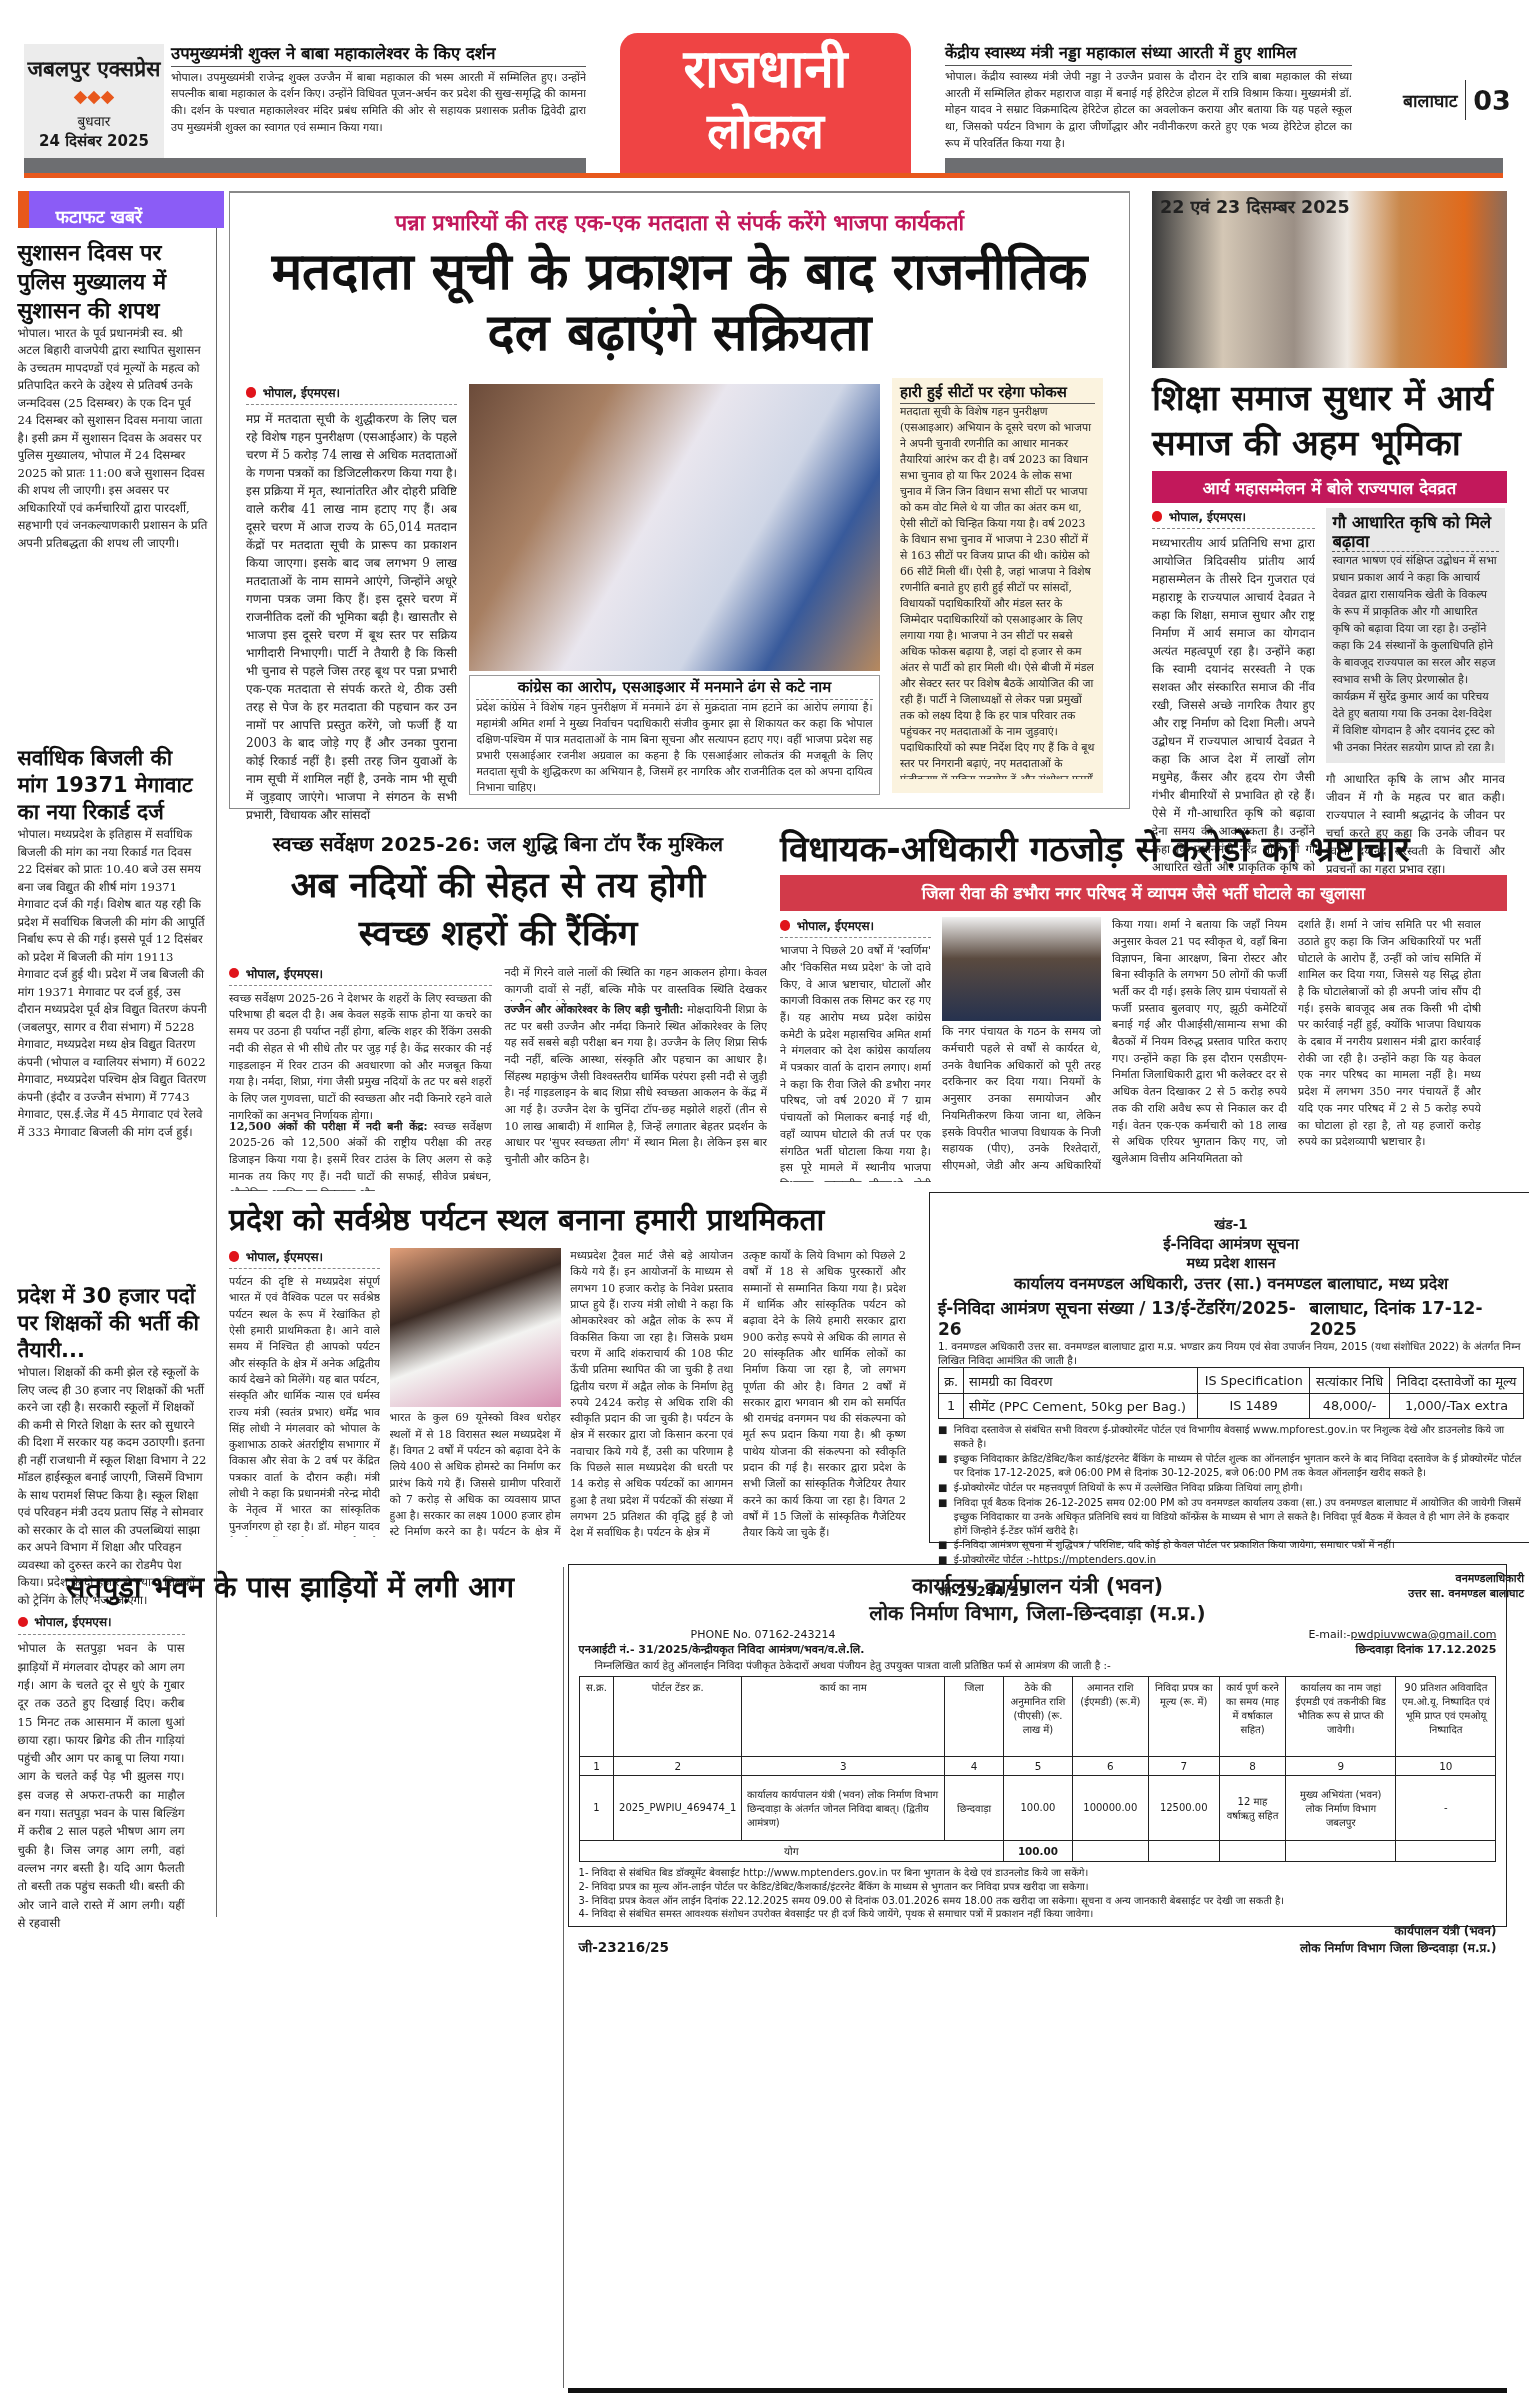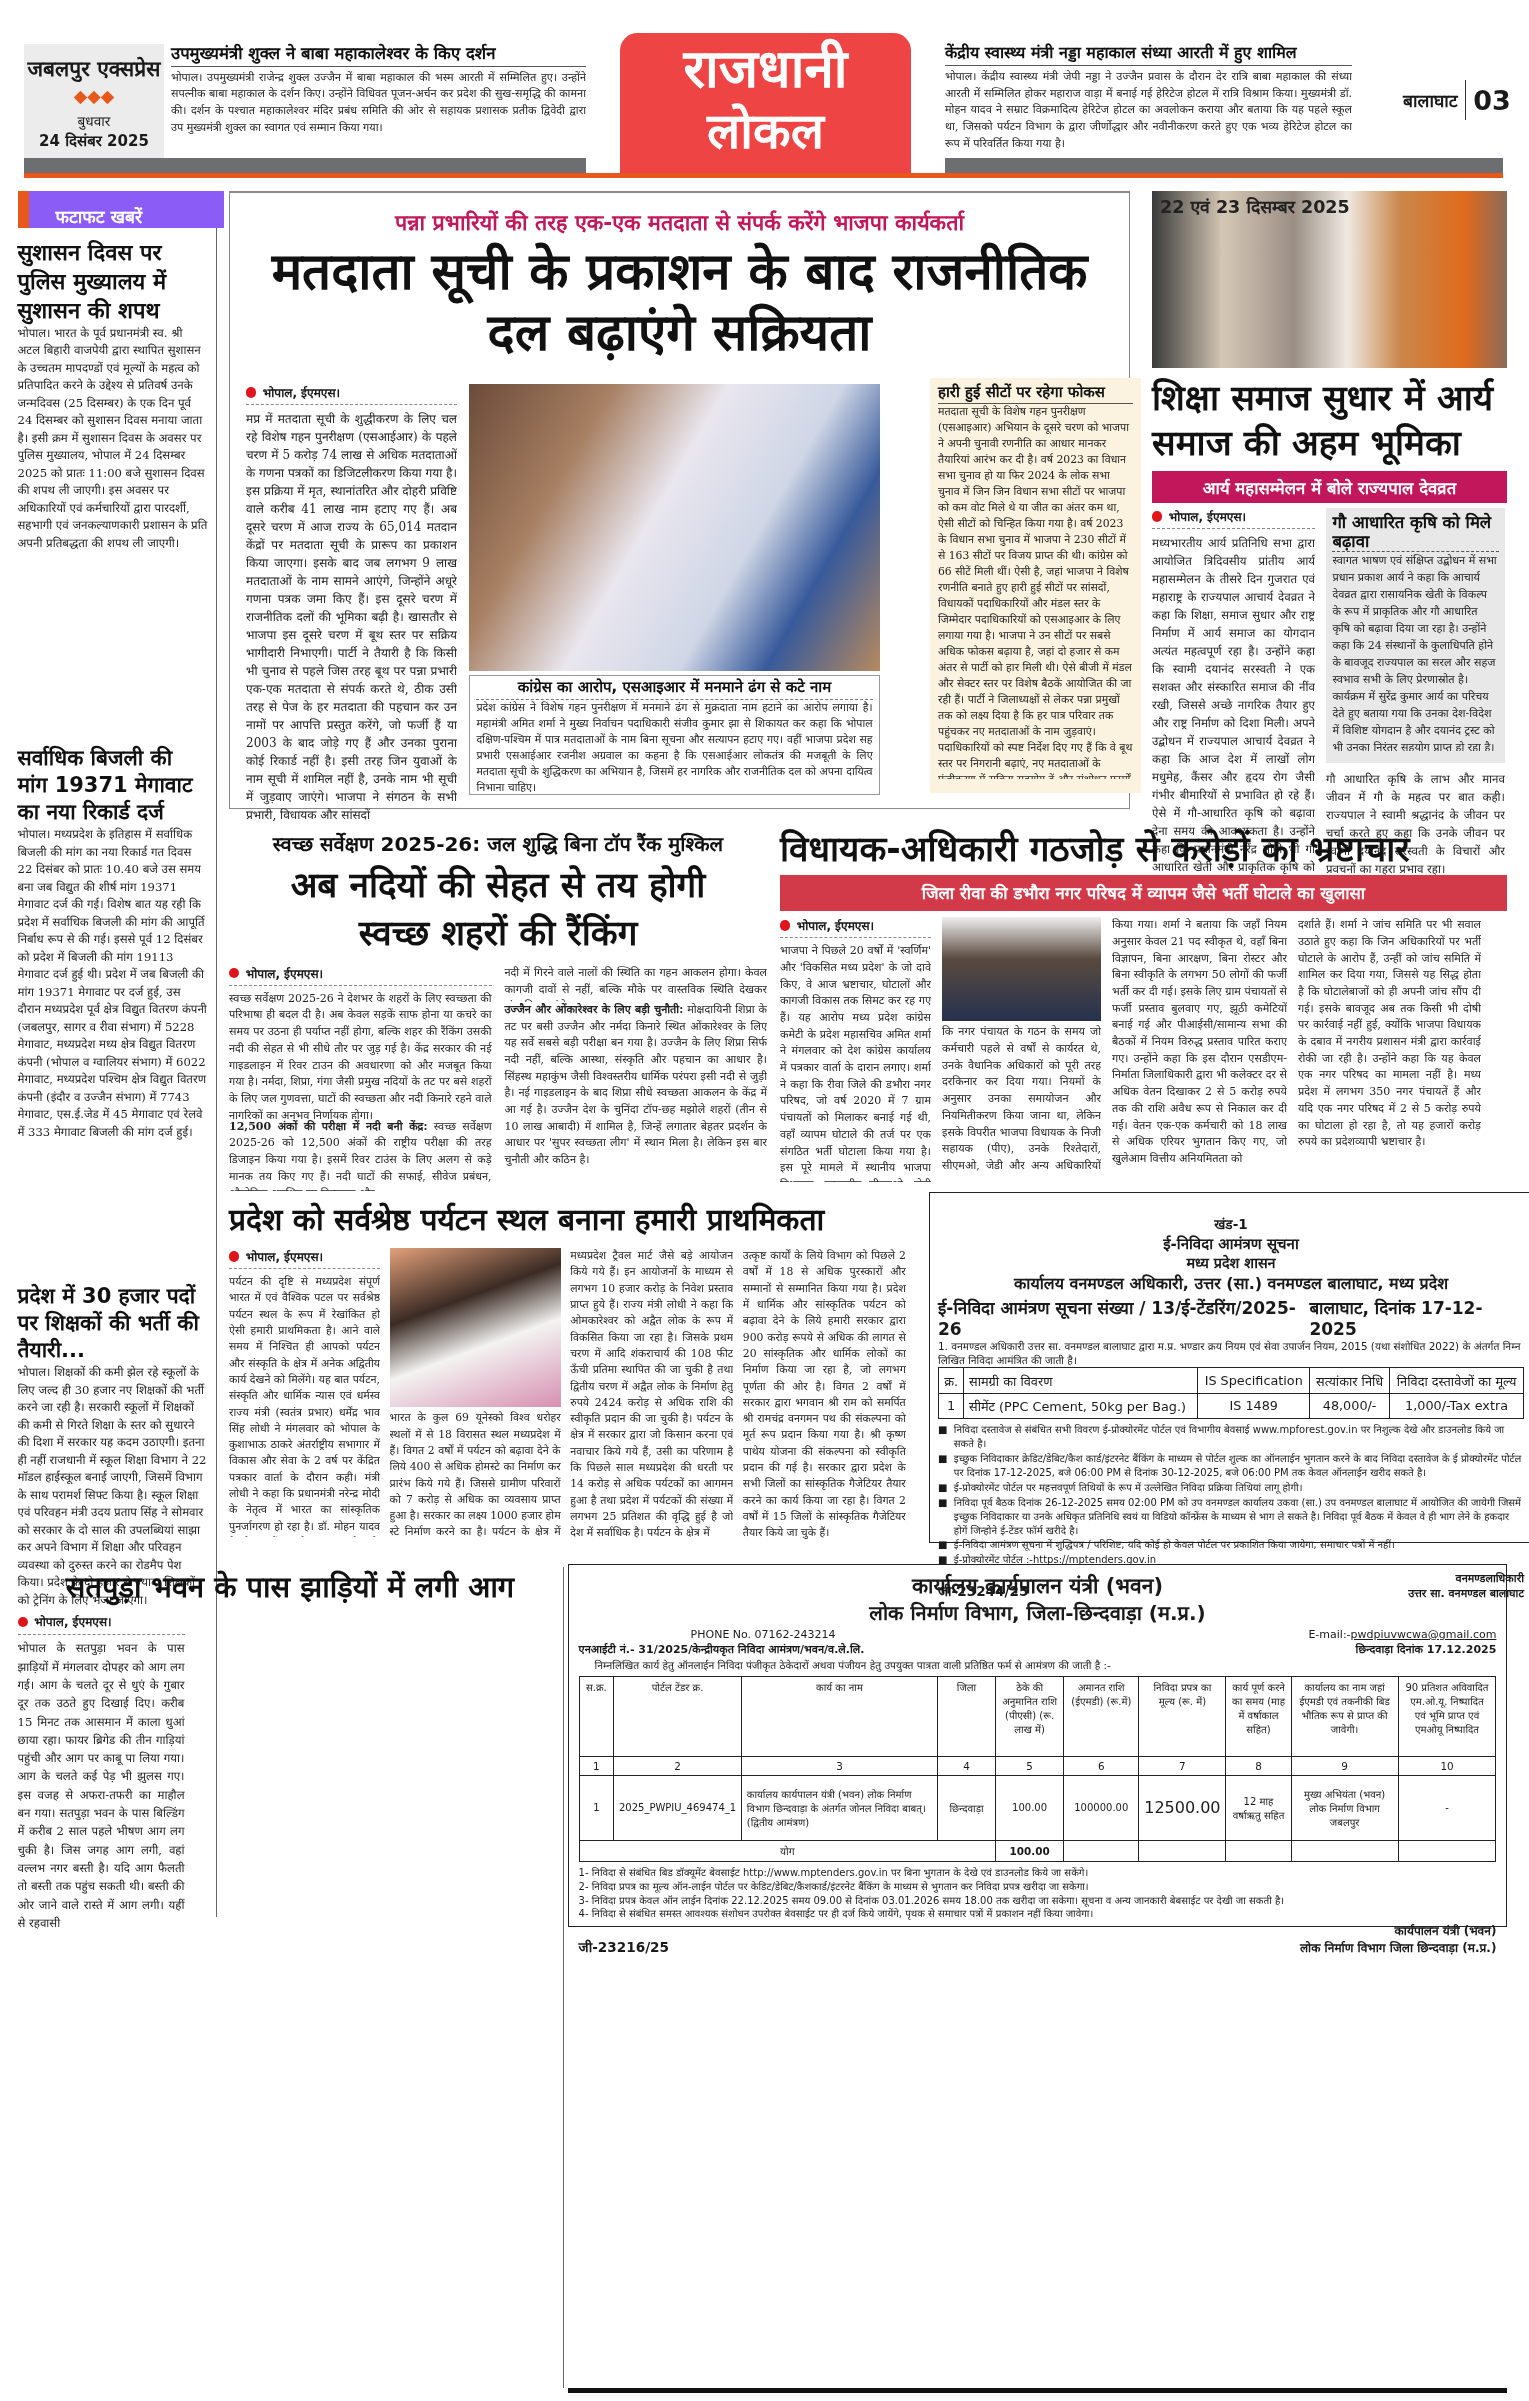--- a/index.html
+++ b/index.html
@@ -86,21 +86,21 @@
     <div class="body-text" style="height:478px">मप्र में मतदाता सूची के शुद्धीकरण के लिए चल रहे विशेष गहन पुनरीक्षण (एसआईआर) के पहले चरण में 5 करोड़ 74 लाख से अधिक मतदाताओं के गणना पत्रकों का डिजिटलीकरण किया गया है। इस प्रक्रिया में मृत, स्थानांतरित और दोहरी प्रविष्टि वाले करीब 41 लाख नाम हटाए गए हैं। अब दूसरे चरण में आज राज्य के 65,014 मतदान केंद्रों पर मतदाता सूची के प्रारूप का प्रकाशन किया जाएगा। इसके बाद जब लगभग 9 लाख मतदाताओं के नाम सामने आएंगे, जिन्होंने अधूरे गणना पत्रक जमा किए हैं। इस दूसरे चरण में राजनीतिक दलों की भूमिका बढ़ी है। खासतौर से भाजपा इस दूसरे चरण में बूथ स्तर पर सक्रिय भागीदारी निभाएगी। पार्टी ने तैयारी है कि किसी भी चुनाव से पहले जिस तरह बूथ पर पन्ना प्रभारी एक-एक मतदाता से संपर्क करते थे, ठीक उसी तरह से पेज के हर मतदाता की पहचान कर उन नामों पर आपत्ति प्रस्तुत करेंगे, जो फर्जी हैं या 2003 के बाद जोड़े गए हैं और उनका पुराना कोई रिकार्ड नहीं है। इसी तरह जिन युवाओं के नाम सूची में शामिल नहीं है, उनके नाम भी सूची में जुड़वाए जाएंगे। भाजपा ने संगठन के सभी प्रभारी, विधायक और सांसदों</div>
   </div>
 
   <div class="abs img" style="left:239px;top:191px;width:411px;height:287px;background:linear-gradient(120deg,#6b4b3a 0%,#a77f62 25%,#e9e6ee 45%,#cfd6e6 65%,#385a9b 80%,#b7895e 100%)"></div>
 
   <div class="abs" style="left:239px;top:482px;width:411px;height:120px;border:1.2px solid #999;padding:3.2px 6.4px">
     <div class="hd" style="text-align:center;font-size:15px;border-bottom:0.8px dashed #777;padding-bottom:2.4px">कांग्रेस का आरोप, एसआइआर में मनमाने ढंग से कटे नाम</div>
     <div class="body-text" style="font-size:10.8px;line-height:16px;height:92px">प्रदेश कांग्रेस ने विशेष गहन पुनरीक्षण में मनमाने ढंग से मुक्रदाता नाम हटाने का आरोप लगाया है। महामंत्री अमित शर्मा ने मुख्य निर्वाचन पदाधिकारी संजीव कुमार झा से शिकायत कर कहा कि भोपाल दक्षिण-पश्चिम में पात्र मतदाताओं के नाम बिना सूचना और सत्यापन हटाए गए। वहीं भाजपा प्रदेश सह प्रभारी एसआईआर रजनीश अग्रवाल का कहना है कि एसआईआर लोकतंत्र की मजबूती के लिए मतदाता सूची के शुद्धिकरण का अभियान है, जिसमें हर नागरिक और राजनीतिक दल को अपना दायित्व निभाना चाहिए।</div>
   </div>
 
-  <div class="abs" style="left:700px;top:185px;width:211px;height:415px;background:#fbf3df;padding:6.4px 8px">
+  <div class="abs" style="left:662px;top:185px;width:211px;height:415px;background:#fbf3df;padding:6.4px 8px">
     <div class="hd" style="font-size:15px;border-bottom:1.6px solid #555;padding-bottom:1.6px">हारी हुई सीटों पर रहेगा फोकस</div>
     <div class="body-text" style="font-size:10.8px;line-height:16px;height:375px;text-align:left">मतदाता सूची के विशेष गहन पुनरीक्षण (एसआइआर) अभियान के दूसरे चरण को भाजपा ने अपनी चुनावी रणनीति का आधार मानकर तैयारियां आरंभ कर दी है। वर्ष 2023 का विधान सभा चुनाव हो या फिर 2024 के लोक सभा चुनाव में जिन जिन विधान सभा सीटों पर भाजपा को कम वोट मिले थे या जीत का अंतर कम था, ऐसी सीटों को चिन्हित किया गया है। वर्ष 2023 के विधान सभा चुनाव में भाजपा ने 230 सीटों में से 163 सीटों पर विजय प्राप्त की थी। कांग्रेस को 66 सीटें मिली थीं। ऐसी है, जहां भाजपा ने विशेष रणनीति बनाते हुए हारी हुई सीटों पर सांसदों, विधायकों पदाधिकारियों और मंडल स्तर के जिम्मेदार पदाधिकारियों को एसआइआर के लिए लगाया गया है। भाजपा ने उन सीटों पर सबसे अधिक फोकस बढ़ाया है, जहां दो हजार से कम अंतर से पार्टी को हार मिली थी। ऐसे बीजी में मंडल और सेक्टर स्तर पर विशेष बैठकें आयोजित की जा रही हैं। पार्टी ने जिलाध्यक्षों से लेकर पन्ना प्रमुखों तक को लक्ष्य दिया है कि हर पात्र परिवार तक पहुंचकर नए मतदाताओं के नाम जुड़वाएं। पदाधिकारियों को स्पष्ट निर्देश दिए गए हैं कि वे बूथ स्तर पर निगरानी बढ़ाएं, नए मतदाताओं के पंजीकरण में सक्रिय सहयोग दें और संशोधन फार्मों की त्रुटियां समय रहते ठीक कराएं।</div>
   </div>
 </div>
 
 <div class="abs" style="left:1152px;top:191px;width:355px;height:765px">
   <div class="img" style="height:177px;background:linear-gradient(90deg,#3a3a3a 0%,#d4c7b5 20%,#9b8f85 40%,#efe9e2 55%,#c9874a 70%,#e06a1c 88%,#8b6b5a 100%);position:relative">
     <div style="position:absolute;left:8px;top:3.2px;font-weight:bold;font-size:17.5px;color:#222">22 एवं 23 दिसम्बर 2025</div>
   </div>
   <div class="hd" style="font-size:35px;line-height:45px;margin-top:8px">शिक्षा समाज सुधार में आर्य समाज की अहम भूमिका</div>
@@ -307,21 +307,21 @@
         </tr>
     </thead>
     <tbody id="pwd-tbody">
         <tr>
           <td style="font-size: 10px; height: 65px; text-align: center;">1</td>
           <td style="font-size: 10px; height: 65px; text-align: left;">2025_PWPIU_469474_1</td>
           <td style="font-size: 10px; height: 65px; text-align: left;">कार्यालय कार्यपालन यंत्री (भवन) लोक निर्माण विभाग छिन्दवाड़ा के अंतर्गत जोनल निविदा बाबत्। (द्वितीय आमंत्रण)</td>
           <td style="font-size: 10px; height: 65px; text-align: center;">छिन्दवाड़ा</td>
           <td style="font-size: 10px; height: 65px; text-align: center;">100.00</td>
           <td style="font-size: 10px; height: 65px; text-align: center;">100000.00</td>
-          <td style="font-size: 16px; height: 65px; text-align: center;">12500.00</td>
+          <td style="font-size: 10px; height: 65px; text-align: center;">12500.00</td>
           <td style="font-size: 10px; height: 65px; text-align: center;">12 माह वर्षाऋतु सहित</td>
           <td style="font-size: 10px; height: 65px; text-align: center;">मुख्य अभियंता (भवन) लोक निर्माण विभाग जबलपुर</td>
           <td style="font-size: 10px; height: 65px; text-align: center;">-</td>
         </tr>
         <tr>
           <td colspan="4" style="text-align: center; font-size: 10.4px;">योग</td>
           <td style="text-align: center; font-weight: bold; font-size: 10.4px;">100.00</td>
           <td></td>
           <td></td>
           <td></td>

